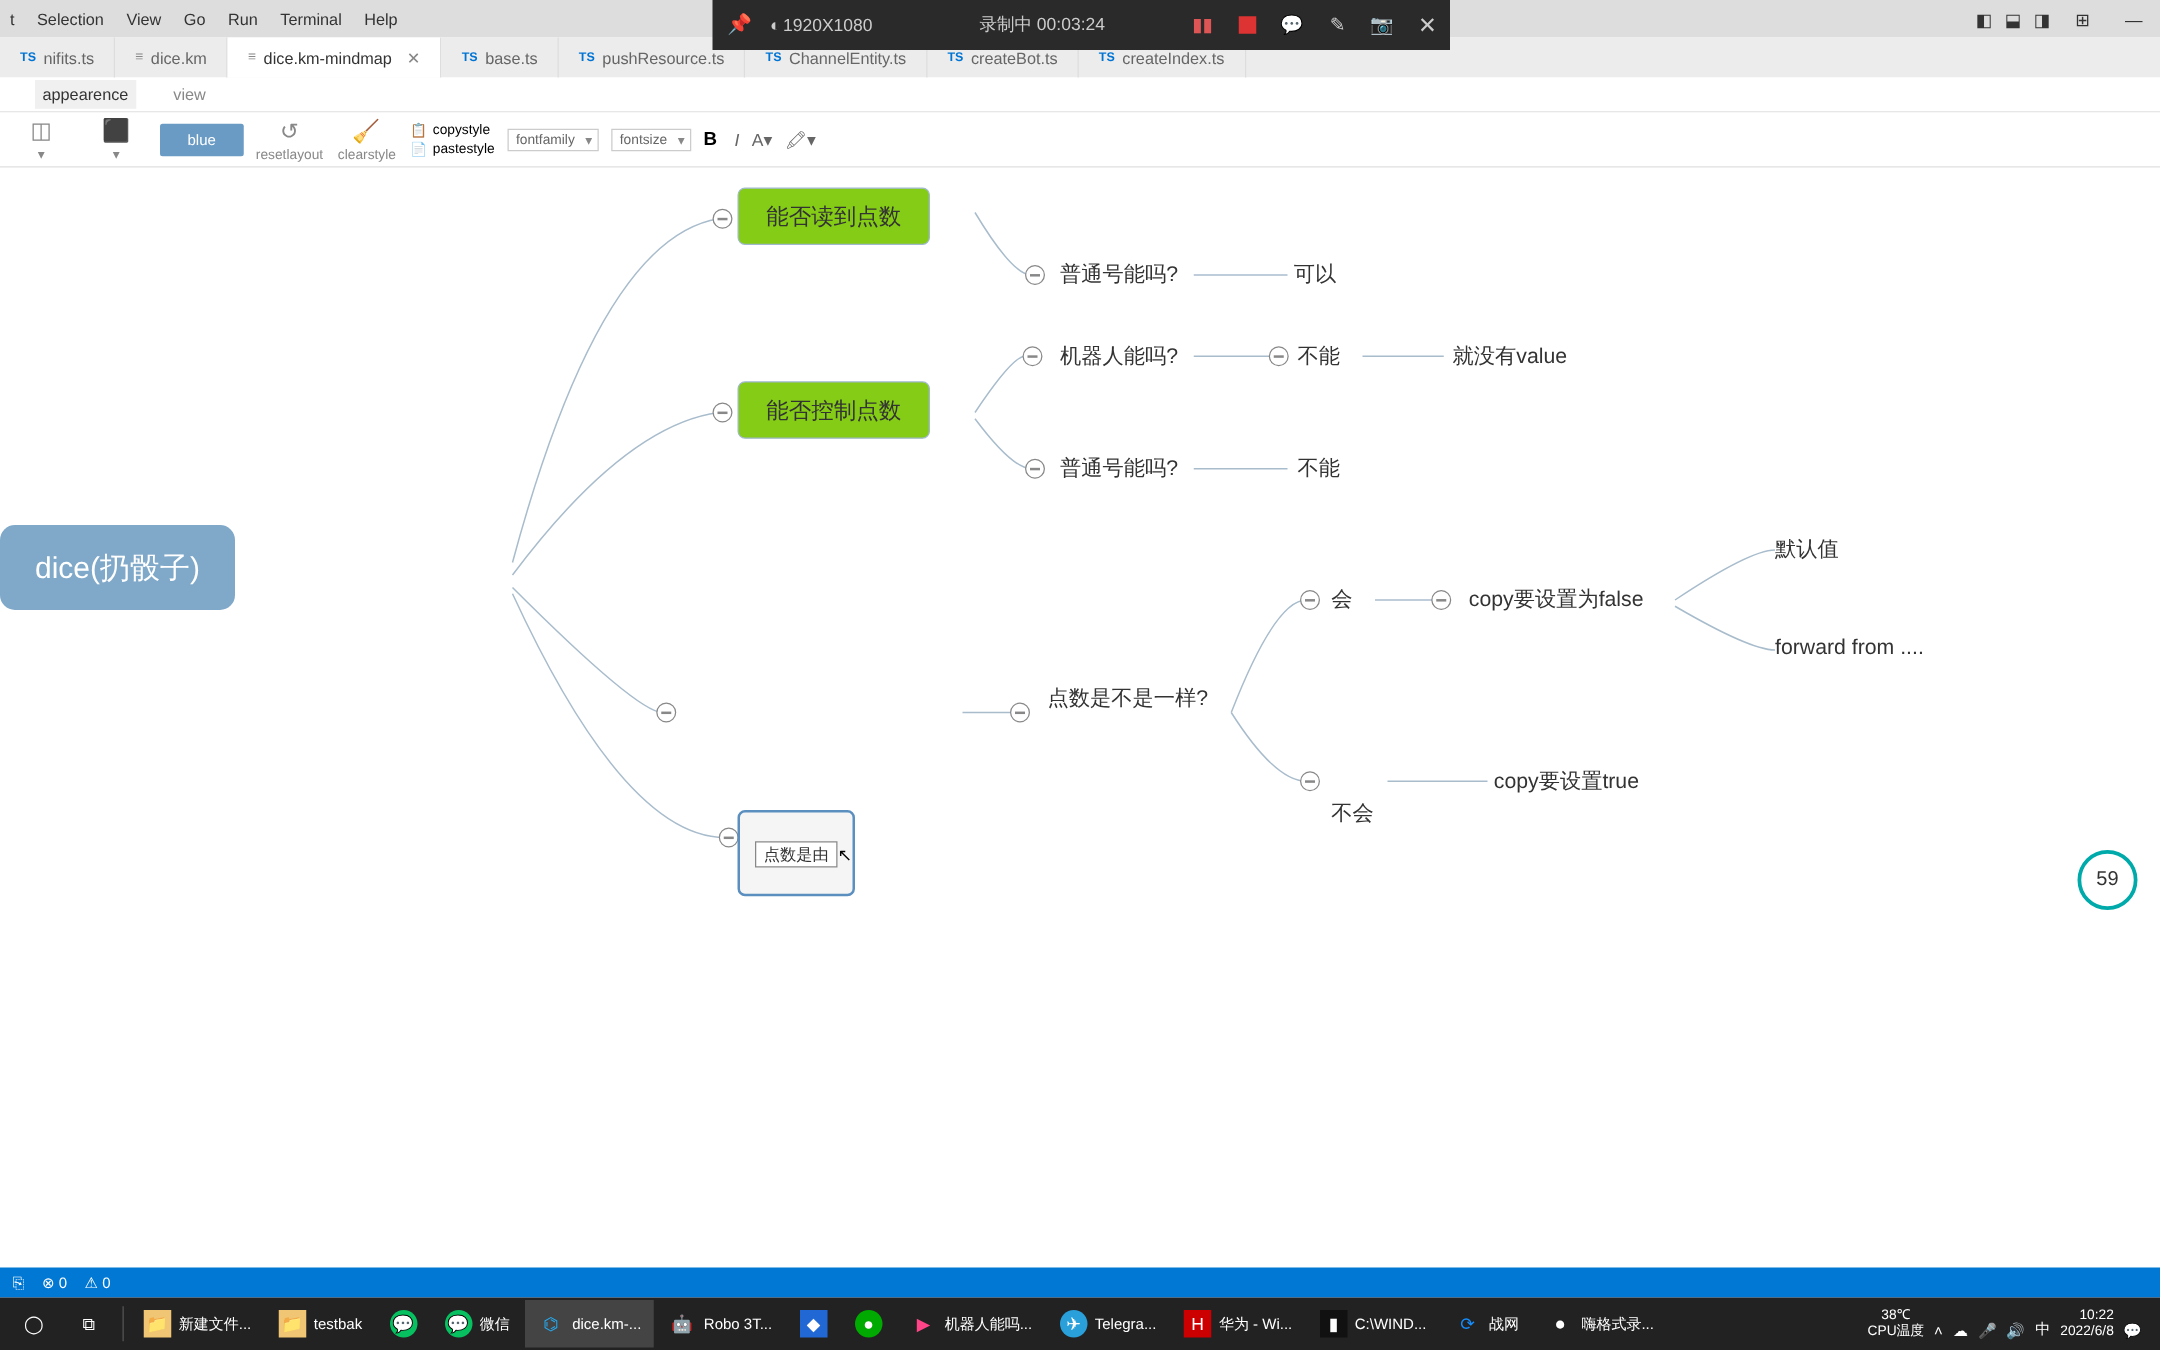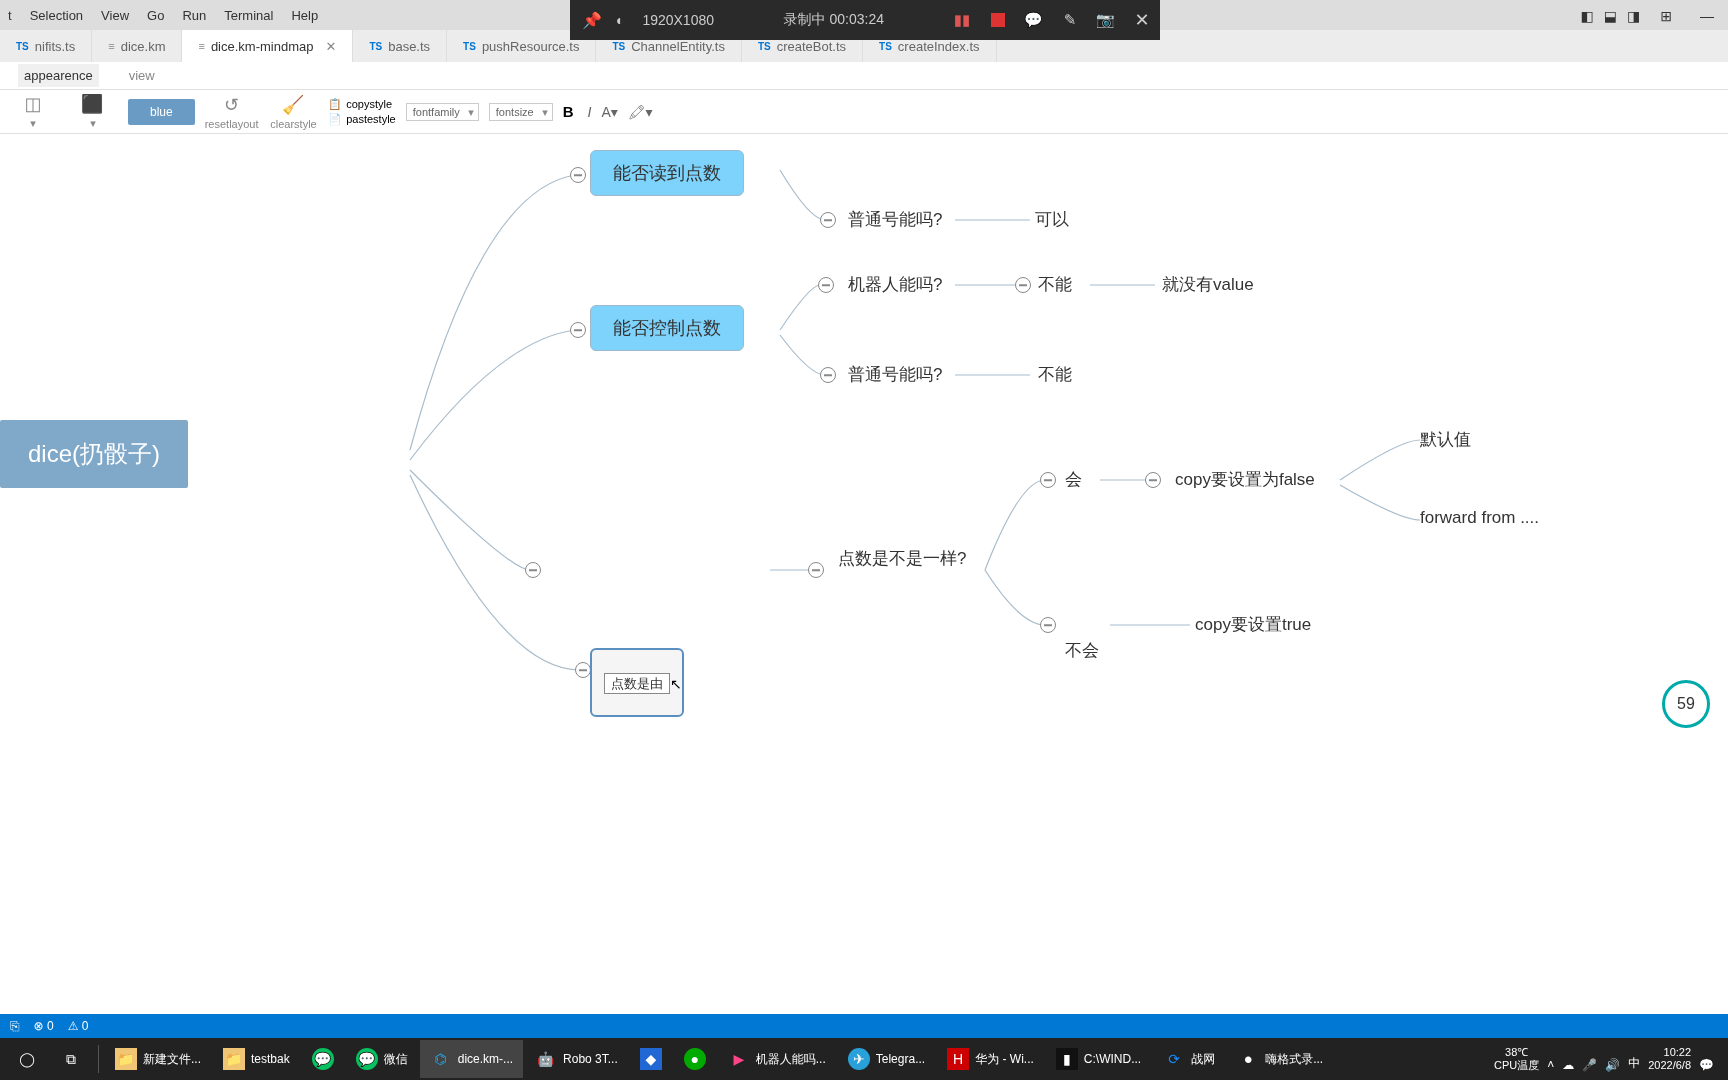--- a/index.html
+++ b/index.html
@@ -1,48 +1,48 @@
 <!DOCTYPE html>
 <html><head>
 <meta charset="utf-8">
 <style>
 *{margin:0;padding:0;box-sizing:border-box;font-family:"Segoe UI",Arial,sans-serif}
 body{width:1728px;height:1080px;background:#fff;overflow:hidden;position:relative}
 .menubar{height:30px;background:#ddd;display:flex;align-items:center;padding:0 8px;gap:18px;font-size:13px;color:#333}
 .menubar .item{cursor:pointer}
 .recbar{position:absolute;top:0;left:570px;width:590px;height:40px;background:#2a2a2a;display:flex;align-items:center;color:#ccc;font-size:14px;z-index:100}
 .recbar .pin{margin-left:12px;margin-right:14px;font-size:16px}
-.recbar .dim{margin-left:18px;font-weight:500}
+.recbar .dim{margin-left:2px;font-weight:500}
 .recbar .rec{margin-left:auto;margin-right:60px}
 .recbar .ctrl{width:36px;height:40px;display:flex;align-items:center;justify-content:center;cursor:pointer;font-size:15px}
 .recbar .stop{background:#d33;width:14px;height:14px}
 .recbar .pause{color:#d55}
 .recbar .x{font-size:18px}
 .titleicons{position:absolute;top:8px;right:14px;display:flex;gap:10px;align-items:center;color:#333;font-size:14px}
 .titleicons span{cursor:pointer}
 .tabs{height:32px;background:#ececec;display:flex;align-items:end;font-size:13px}
 .tab{height:32px;padding:0 16px;display:flex;align-items:center;gap:6px;color:#666;cursor:pointer;border-right:1px solid #ddd}
 .tab.active{background:#fff;color:#333}
 .tab .ts{color:#0074d4;font-size:10px;font-weight:bold}
 .tab .km{color:#888;font-size:11px}
 .tab .close{margin-left:6px;color:#888}
-.subtabs{height:28px;background:#fff;display:flex;align-items:center;padding-left:18px;gap:24px;font-size:13px;border-bottom:1px solid #e0e0e0}
+.subtabs{height:28px;background:#fff;display:flex;align-items:center;padding-left:28px;gap:24px;font-size:13px;border-bottom:1px solid #e0e0e0}
 .subtab{color:#888;cursor:pointer;padding:4px 6px}
 .subtab.active{color:#333;background:#f0f0f0}
 .toolbar{height:44px;background:#fff;display:flex;align-items:center;padding-left:8px;gap:10px;border-bottom:1px solid #e0e0e0;font-size:11px}
 .tbtn{display:flex;flex-direction:column;align-items:center;gap:2px;color:#888;cursor:pointer;min-width:50px}
 .tbtn .ic{font-size:18px;color:#888}
 .bluebtn{background:#6a9bc4;color:#fff;padding:6px 22px;border-radius:2px;font-size:12px;cursor:pointer}
 .sel{border:1px solid #ccc;padding:2px 18px 2px 6px;font-size:11px;color:#666;position:relative;cursor:pointer}
 .sel::after{content:"▾";position:absolute;right:4px;color:#888}
 .fmt{display:flex;gap:10px;align-items:center;margin-left:4px}
 .fmt span{font-size:14px;color:#666;cursor:pointer}
 .canvas{position:absolute;top:150px;left:0;right:0;bottom:50px;background:#fff}
-.node{position:absolute;border:1px solid #9fb8cc;border-radius:6px;padding:10px 22px;font-size:18px;color:#333;background:#7dd3fc}
-.node.root{background:#7fa8c9;color:#fff;border:none;font-size:24px;padding:18px 28px;border-radius:2px}
+.node{position:absolute;border:1px solid #9fb8cc;border-radius:6px;padding:10px 22px;font-size:18px;color:#333;background:#84cc16}
+.node.root{background:#7fa8c9;color:#fff;border:none;font-size:24px;padding:18px 28px;border-radius:12px}
 .node.sel2{border:2px solid #5a8fc0;background:#f5f5f5}
 .txt{position:absolute;font-size:17px;color:#333}
 .handle{position:absolute;width:16px;height:16px;border:1.5px solid #888;border-radius:50%;background:#fff}
 .handle::before{content:"";position:absolute;left:3px;right:3px;top:50%;height:1.5px;background:#888;transform:translateY(-50%)}
 svg.edges{position:absolute;top:0;left:0;width:100%;height:100%;pointer-events:none}
 svg.edges path{stroke:#a8bccc;stroke-width:1.2;fill:none}
 .editbox{position:absolute;border:1px solid #888;background:#fff;padding:2px 6px;font-size:13px}
 .statusbar{position:absolute;bottom:42px;left:0;right:0;height:24px;background:#0078d4;color:#fff;display:flex;align-items:center;padding:0 10px;font-size:12px;gap:14px}
 .taskbar{position:absolute;bottom:0;left:0;right:0;height:42px;background:#222;display:flex;align-items:center;padding:0 6px;gap:2px;color:#fff;font-size:12px}
 .task{height:38px;padding:0 10px;display:flex;align-items:center;gap:6px;cursor:pointer}

